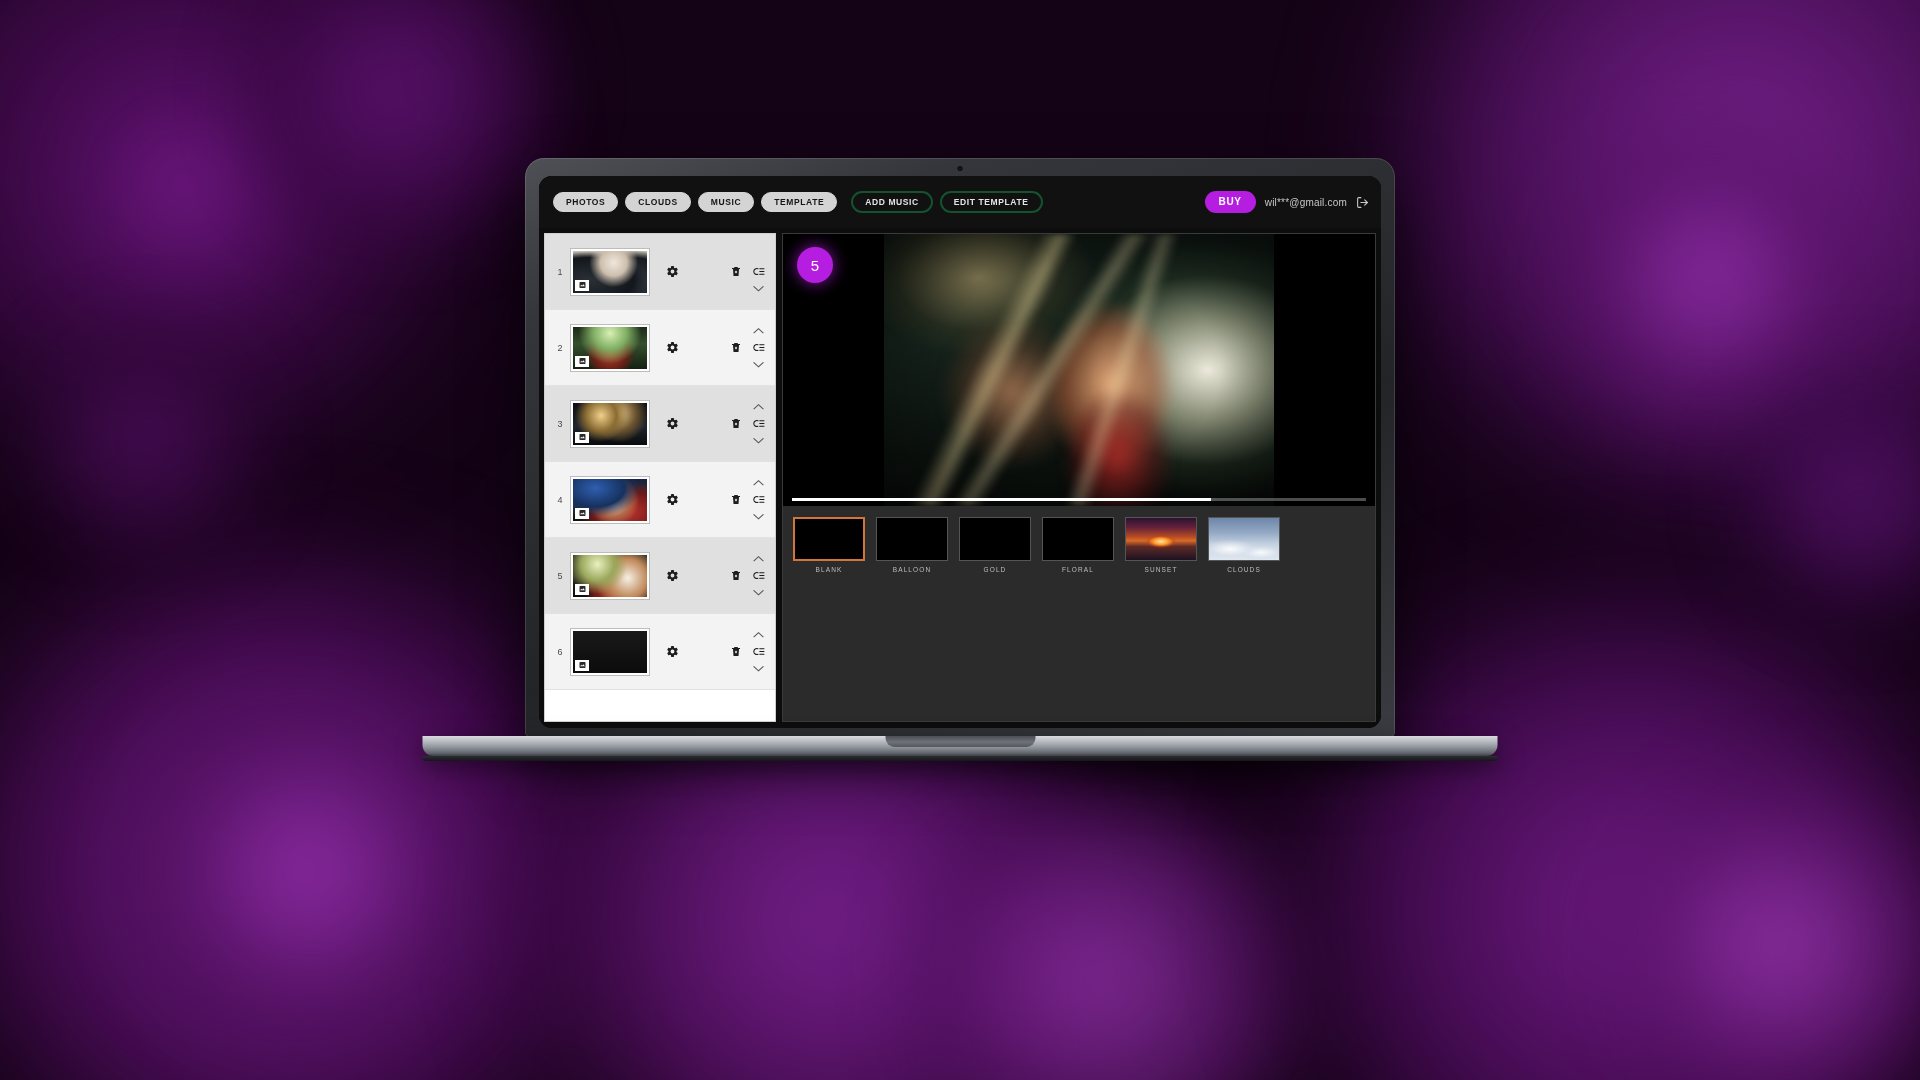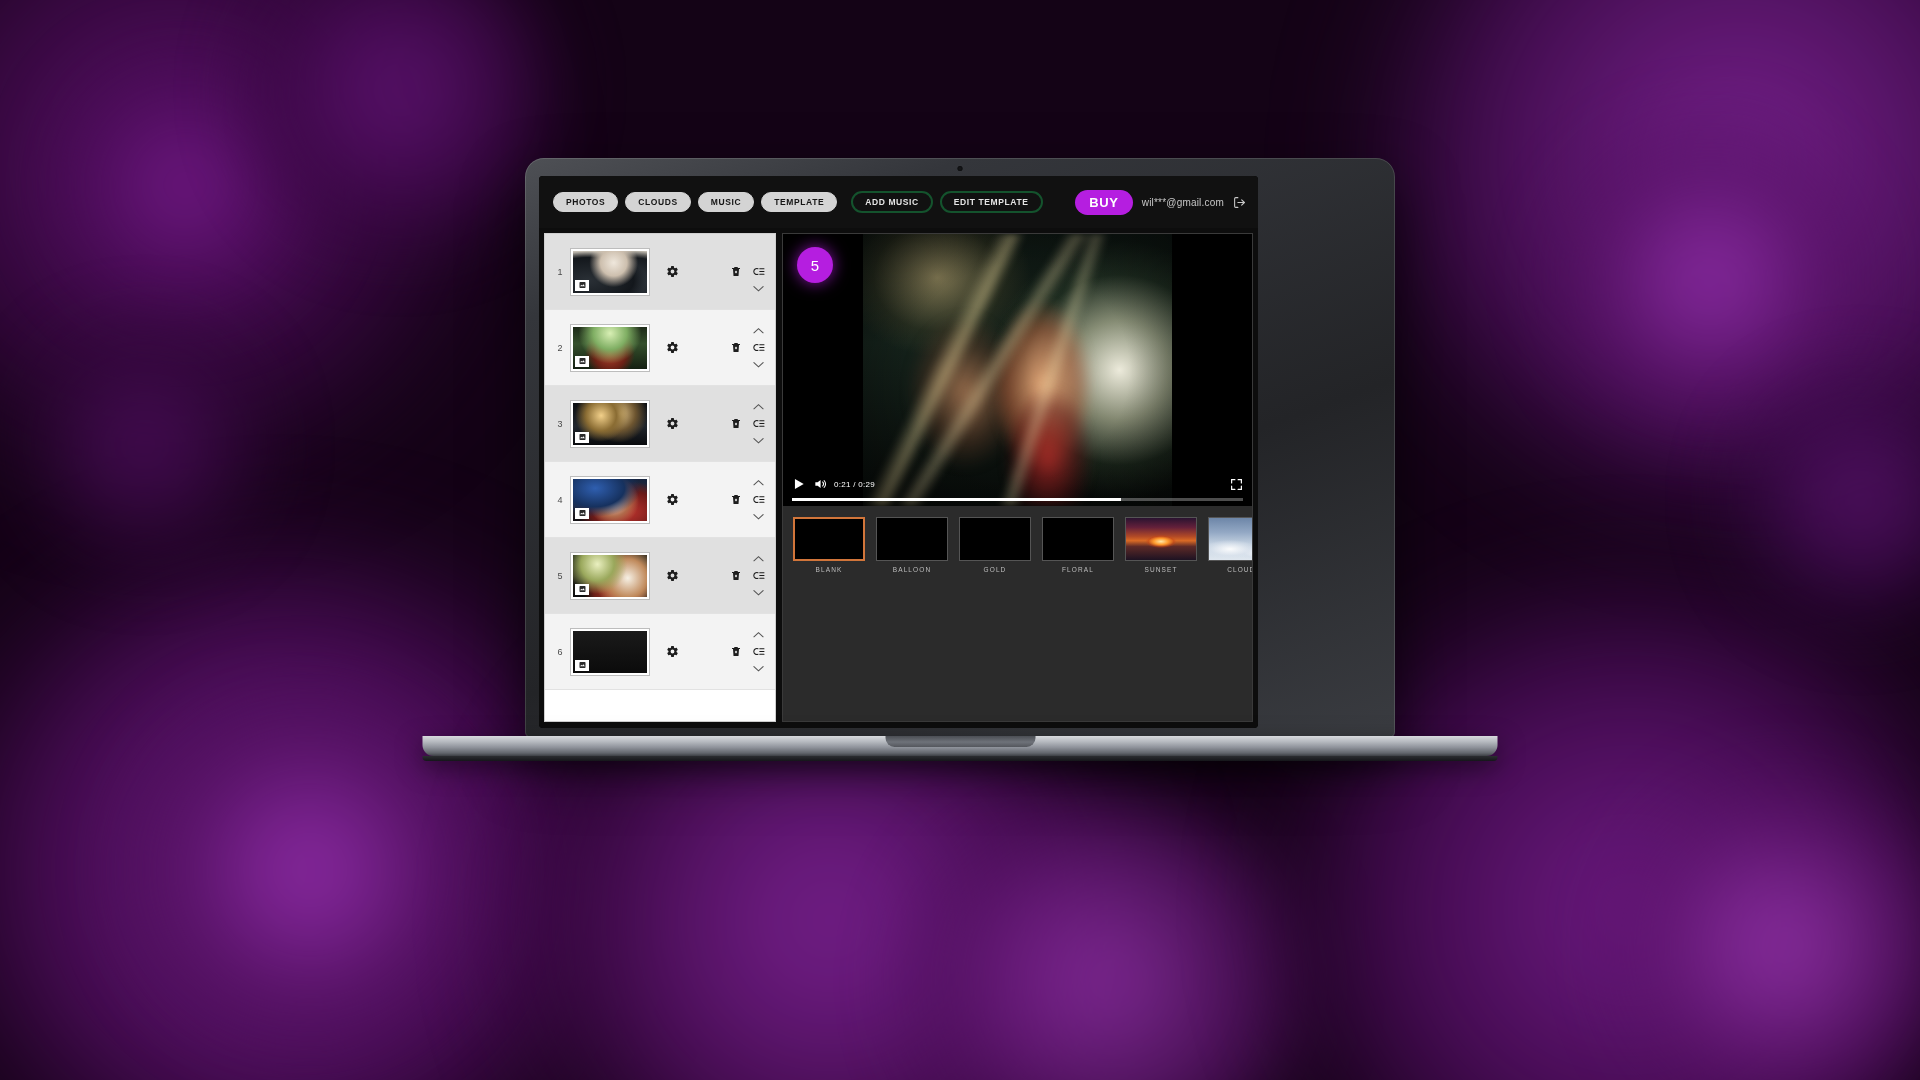--- a/index.html
+++ b/index.html
@@ -43,23 +43,23 @@
     pointer-events:none;
   }
   #camera {
     position: absolute; left: 50%; top: 8px; transform: translateX(-50%);
     width: 5px; height: 5px; border-radius: 50%;
     background: #17181a;
     box-shadow: inset 0 0 2px #000;
   }
   #screen {
     position: relative;
-    width: 719px; height: 552px;
+    width: 842px; height: 552px;
     background: #000;
-    border-radius: 4px;
+    border-radius: 13px;
     overflow: hidden;
   }
 
   
   #app {
     position: absolute; inset: 0;
     background: #0d0d0d;
     display: flex; flex-direction: column;
   }
 
@@ -83,21 +83,21 @@
     cursor: pointer;
     user-select: none;
   }
   .pill-solid { background: #d4d4d4; color: #151515; border: 1px solid #d4d4d4; }
   .pill-ghost { background: transparent; color: #e4e4e4; border: 2px solid #14532d; }
   .tb-gap { width: 14px; }
   #tb-right { margin-left: auto; display: flex; align-items: center; gap: 9px; }
   #buy-btn {
     background: #b51ee0; color: #ffffff;
     border: none; border-radius: 999px;
-    font-size: 13px; font-weight: 700; letter-spacing: .7px;
+    font-size: 10px; font-weight: 700; letter-spacing: .7px;
     padding: 6px 14px; line-height: 1; cursor: pointer;
   }
   #user-email { color: #c7c7c7; font-size: 10px; letter-spacing: .2px; }
   #logout-icon { display: flex; cursor: pointer; }
 
   
   #body-split { flex: 1 1 auto; display: flex; min-height: 0; padding: 5px 5px 6px 5px; gap: 6px; }
 
   
   #sidebar {
@@ -644,43 +644,20 @@
                         linear-gradient(116deg, transparent 30%, rgba(244,226,164,.42) 34%, transparent 37%),
                         linear-gradient(122deg, transparent 42%, rgba(238,222,170,.34) 45%, transparent 48%),
                         linear-gradient(108deg, transparent 56%, rgba(245,232,180,.30) 59%, transparent 62%);filter:blur(3px);"></div>
                     <div class="vs" style="background:radial-gradient(ellipse 86% 92% at 50% 50%, transparent 42%, rgba(0,0,0,.62) 100%);"></div>
                   </div>
                 </div>
 
                 <div id="seq-badge">5</div>
 
                 <div id="controls">
-                  <div id="ctrl-row">
-                    <div class="ctrl-btn">
-                      <svg width="14" height="14" viewBox="0 0 24 24" fill="#ffffff">
-                          <path d="M5 3.5v17l15-8.5z"></path>
-                        </svg>
-                    </div>
-                    <div class="ctrl-btn">
-                      <svg width="14" height="14" viewBox="0 0 24 24" fill="#ffffff">
-                          <path d="M4 9v6h4l5 4V5L8 9H4z"></path>
-                          <path d="M16.5 8.5a5 5 0 0 1 0 7" fill="none" stroke="#ffffff" stroke-width="1.8" stroke-linecap="round"></path>
-                          <path d="M19 6a8.5 8.5 0 0 1 0 12" fill="none" stroke="#ffffff" stroke-width="1.8" stroke-linecap="round"></path>
-                        </svg>
-                    </div>
-                    <div id="time-label">0:21 / 0:29</div>
-                    <div id="fullscreen-btn">
-                      <svg width="13" height="13" viewBox="0 0 24 24" fill="none" stroke="#ffffff" stroke-width="2.2" stroke-linecap="round">
-                        <polyline points="3 9 3 3 9 3"></polyline>
-                          <polyline points="15 3 21 3 21 9"></polyline>
-                        <polyline points="21 15 21 21 15 21"></polyline>
-                          <polyline points="9 21 3 21 3 15"></polyline>
-                      </svg>
-                    </div>
-                  </div>
                   <div id="progress-track">
                     <div id="progress-fill" style="width:73%;"></div>
                   </div>
                 </div>
               </div>
 
               <div id="templates">
 
                 <div class="tpl selected">
                   <div class="tpl-img" style="background:#000;"></div>

